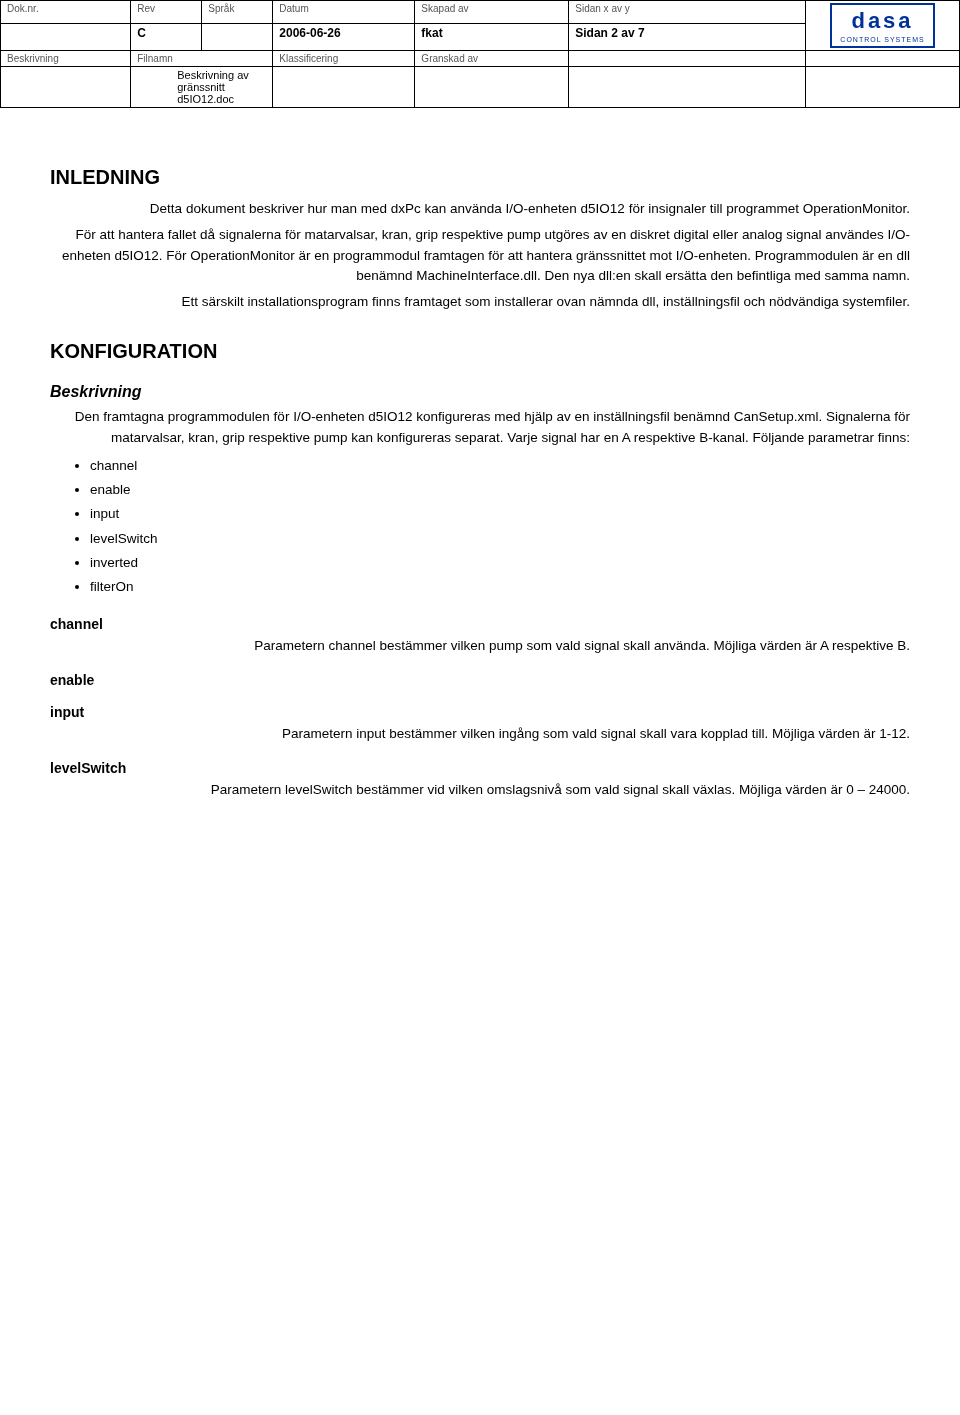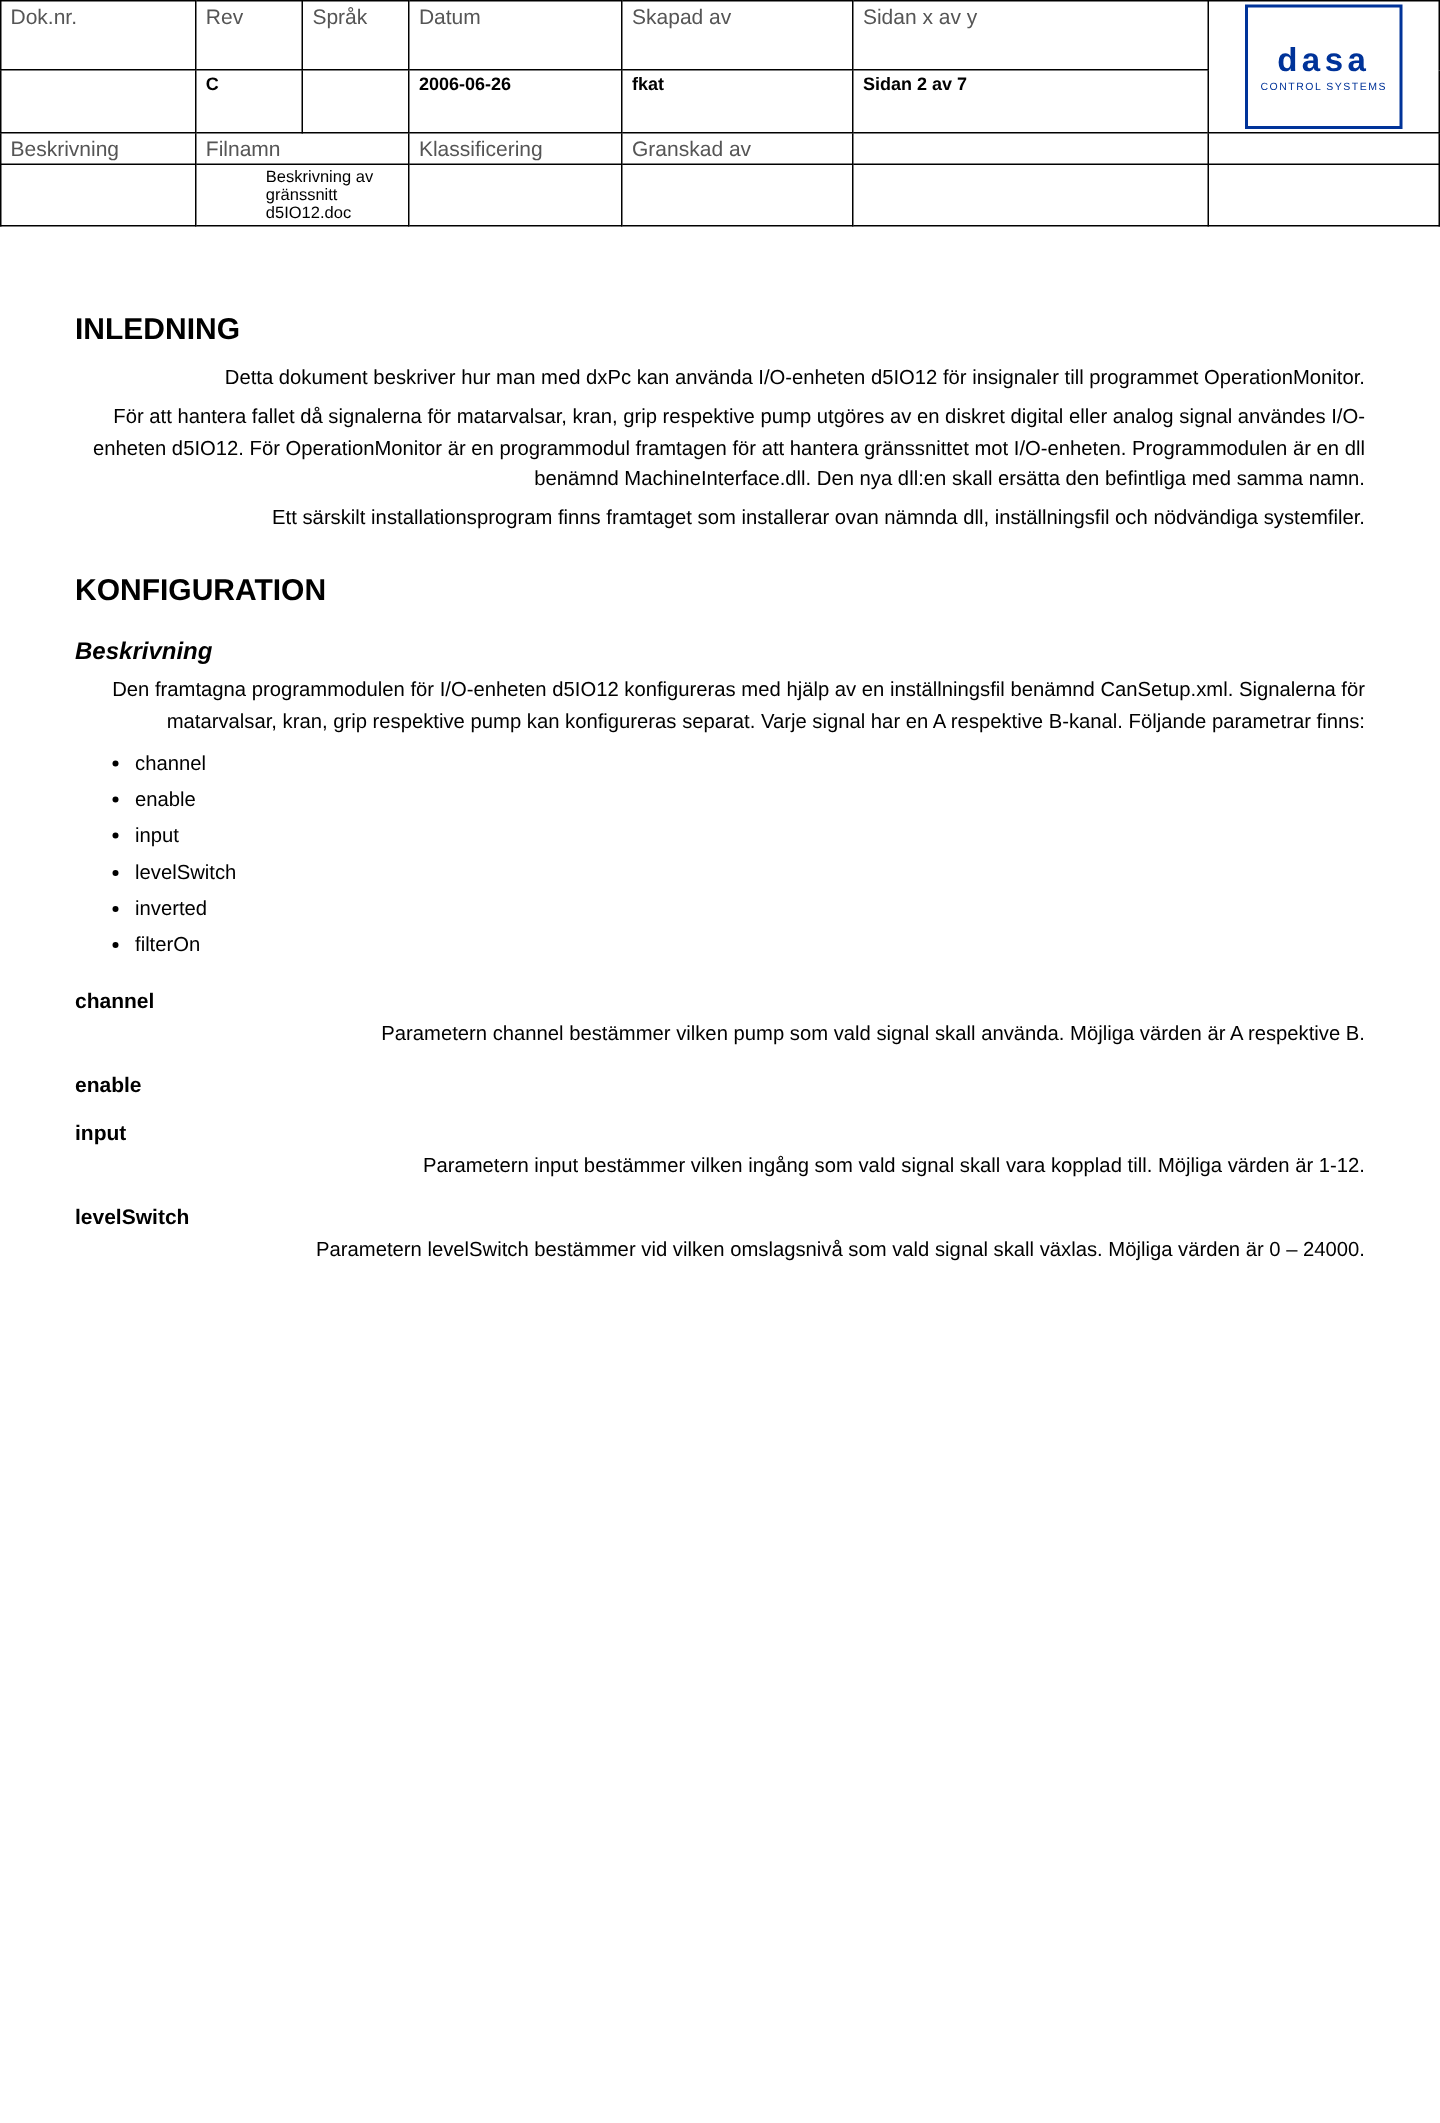--- a/index.html
+++ b/index.html
@@ -17,21 +17,21 @@
       width: 100%;
       border-collapse: collapse;
       font-size: 11px;
     }
     .header-table td, .header-table th {
       border: 1px solid #000;
       padding: 2px 6px;
       vertical-align: top;
     }
     .header-table .label {
-      font-size: 14px;
+      font-size: 10px;
       color: #555;
     }
     .header-table .value {
       font-weight: bold;
       font-size: 12px;
     }
 
     .logo-svg-cell {
       border: 1px solid #000;
       padding: 4px 8px;
@@ -109,21 +109,21 @@
         <div class="label">Datum</div>
       </td>
       <td>
         <div class="label">Skapad av</div>
       </td>
       <td>
         <div class="label">Sidan x av y</div>
       </td>
 
       <td rowspan="2" class="logo-svg-cell">
-        <div style="display:inline-block; border:2px solid #003399; padding:22px 8px; text-align:center;">
+        <div style="display:inline-block; border:2px solid #003399; padding:3px 8px; text-align:center;">
           <div style="font-size:22px; font-weight:900; color:#003399; letter-spacing:3px;">dasa</div>
           <div style="font-size:7px; color:#003399; letter-spacing:1px; margin-top:2px;">CONTROL SYSTEMS</div>
         </div>
       </td>
     </tr>
 
     <tr>
       <td>
         <div class="value"></div>
       </td>

